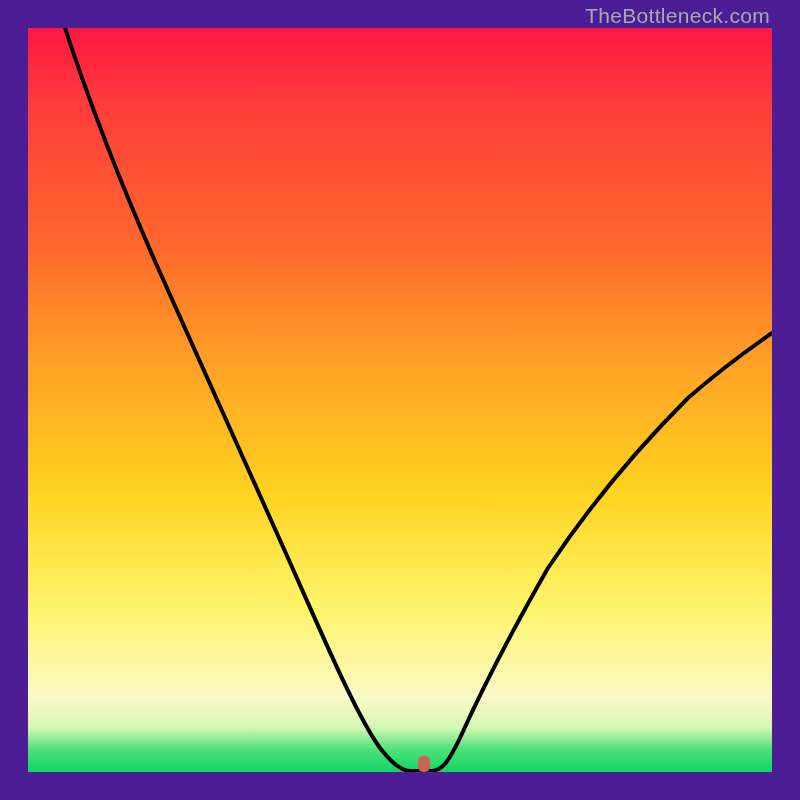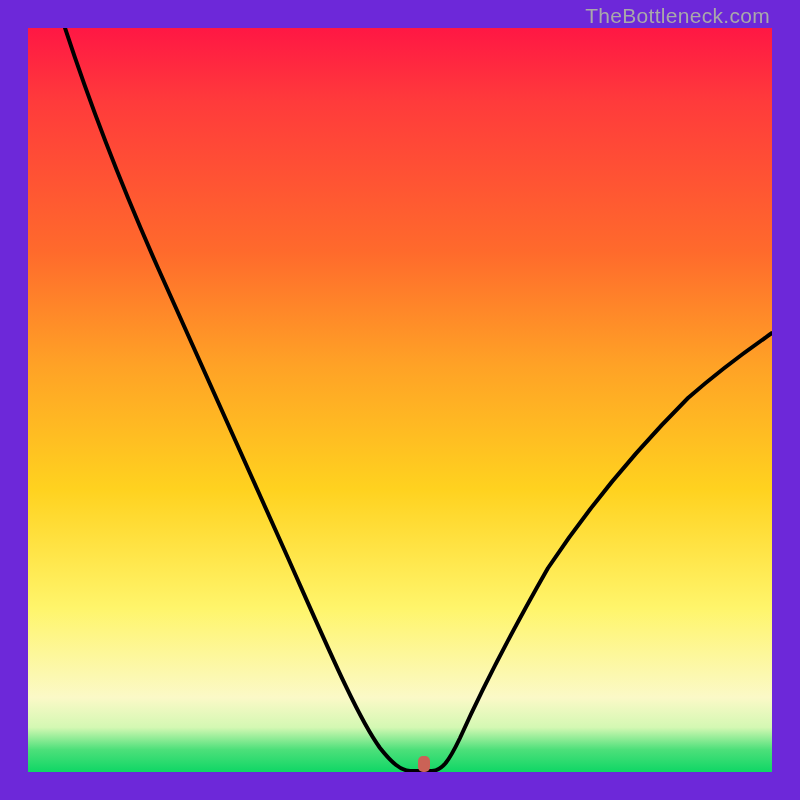--- a/index.html
+++ b/index.html
@@ -8,21 +8,21 @@
     width: 800px;
     height: 800px;
     overflow: hidden;
     background: #000;
     font-family: Arial, Helvetica, sans-serif;
   }
   .frame {
     position: relative;
     width: 800px;
     height: 800px;
-    background: #6d28d9;
+    background: #4c1d95;
   }
   .plot-area {
     position: absolute;
     left: 28px;
     top: 28px;
     width: 744px;
     height: 744px;
     
     background: linear-gradient(
       to bottom,

